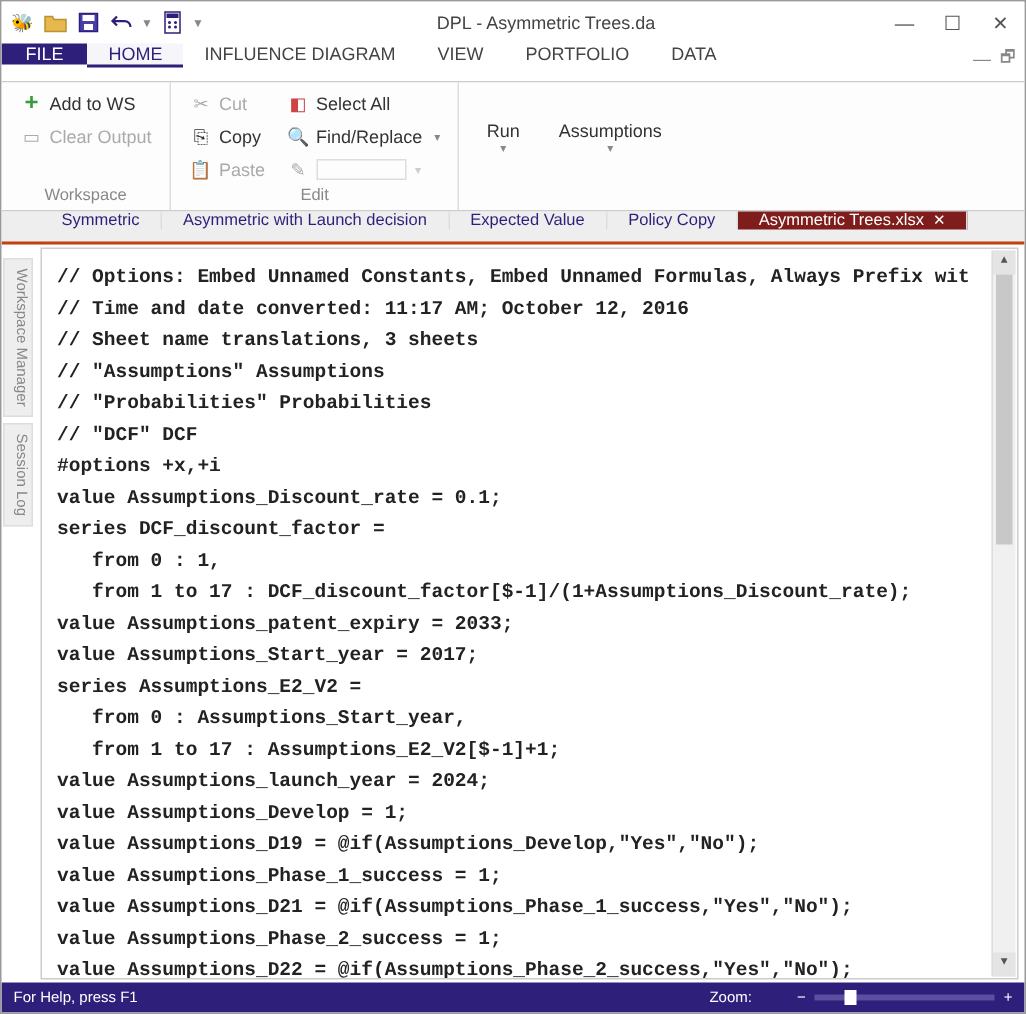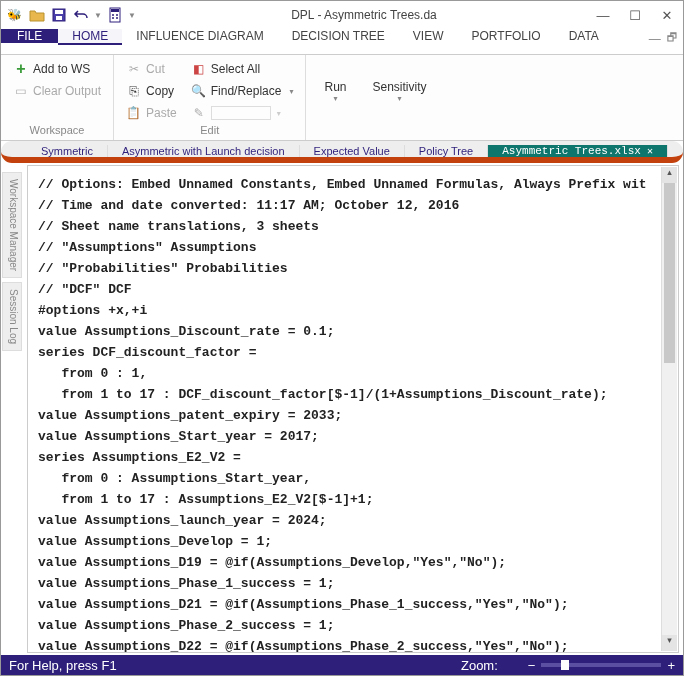--- a/index.html
+++ b/index.html
@@ -17,33 +17,33 @@
 .menu-right { margin-left: auto; display:flex; align-items:center; gap:6px; padding-right:6px; color:#888; }
 .ribbon { height: 86px; background: #fdfdfd; display: flex; border-bottom: 1px solid #ccc; }
 .rgroup { border-right: 1px solid #ddd; padding: 4px 8px 2px 8px; display: flex; flex-direction: column; }
 .rgroup-body { flex: 1; display: flex; gap: 6px; }
 .rgroup-label { text-align: center; color: #888; font-size: 11px; height: 14px; }
 .vcol { display: flex; flex-direction: column; gap: 2px; }
 .rbtn { display: flex; align-items: center; gap: 4px; padding: 1px 4px; color: #333; cursor: pointer; white-space: nowrap; font-size: 12px; height: 20px; }
 .rbtn.disabled { color: #aaa; cursor: default; }
 .bigbtn { display:flex; flex-direction:column; align-items:center; justify-content:center; padding: 6px 10px; gap:0; cursor:pointer; color:#333; font-size:12px; }
 .icon { width:16px; height:16px; display:inline-flex; align-items:center; justify-content:center; }
-.tabstrip { height: 22px; background: #eee; display: flex; align-items: flex-end; border-bottom: 6px solid #c2410c; padding-left: 26px; border-radius: 11px; }
+.tabstrip { height: 22px; background: #eee; display: flex; align-items: flex-start; border-bottom: 2px solid #c2410c; padding-left: 26px; }
 .doctab { padding: 0 14px; display:flex; align-items:center; font-size:11px; color:#2e1f7a; cursor:pointer; border-right:1px solid #ddd; }
-.doctab.active { background:#0f766e; color:#fff;font-family:Liberation Mono, monospace; }
+.doctab.active { background:#7f1d1d; color:#fff; }
 .doctab .close { margin-left:6px; font-size:10px; }
 .sidetabs { position:absolute; left:2px; top:172px; width:20px; display:flex; flex-direction:column; gap:4px; }
 .sidetab { writing-mode: vertical-rl; text-orientation: mixed; background:#eee; color:#888; font-size:10px; padding:6px 2px; text-align:center; cursor:pointer; border:1px solid #ddd; }
 .editor-wrap { flex:1; display:flex; overflow:hidden; position:relative; }
 .code { flex:1; background:#fff; font-family:"Courier New",monospace; font-size:13px; line-height:21px; padding:8px 6px 8px 10px; color:#222; overflow:hidden; white-space:pre; border:1px solid #ccc; margin:2px 4px 2px 26px;font-weight:bold; }
 .vscroll { width:16px; background:#f0f0f0; display:flex; flex-direction:column; border-left:1px solid #ddd; position:absolute; right:6px; top:4px; bottom:4px; }
 .vscroll .arrow { height:16px; text-align:center; font-size:9px; color:#555; background:#e4e4e4; }
 .vscroll .track { flex:1; position:relative; }
 .vscroll .thumb { position:absolute; left:2px; right:2px; top:0; height:180px; background:#c8c8c8; }
-.statusbar { height:20px; background:#2e1f7a; color:#fff; display:flex; align-items:center; padding:0 8px; font-size:13px; }
+.statusbar { height:20px; background:#2e1f7a; color:#fff; display:flex; align-items:center; padding:0 8px; font-size:10px; }
 .statusbar .spacer { flex:1; }
 .zoom-slider { width:120px; height:4px; background:#5a4fa0; margin:0 6px; position:relative; }
 .zoom-slider .handle { position:absolute; left:20px; top:-3px; width:8px; height:10px; background:#fff; }
 svg { display:block; }
 </style>
 </head>
 <body>
 
 <div class="titlebar">
   <div class="qat">
@@ -86,21 +86,20 @@
     <div class="winbtn">—</div>
     <div class="winbtn">☐</div>
     <div class="winbtn">✕</div>
   </div>
 </div>
 
 <div class="menubar">
   <div class="file-tab">FILE</div>
   <div class="menu-tab active">HOME</div>
   <div class="menu-tab">INFLUENCE DIAGRAM</div>
-  <div class="menu-tab">DECISION TREE</div>
   <div class="menu-tab">VIEW</div>
   <div class="menu-tab">PORTFOLIO</div>
   <div class="menu-tab">DATA</div>
   <div class="menu-right">
     <span>—</span>
     <span style="font-size:11px">🗗</span>
   </div>
 </div>
 
 <div class="ribbon">
@@ -154,33 +153,33 @@
     </div>
     <div class="rgroup-label">Edit</div>
   </div>
   <div class="rgroup" style="border-right:none">
     <div class="rgroup-body">
       <div class="bigbtn">
         <span>Run</span>
         <span style="font-size:8px;color:#888">▾</span>
       </div>
       <div class="bigbtn">
-        <span>Sensitivity</span>
+        <span>Assumptions</span>
         <span style="font-size:8px;color:#888">▾</span>
       </div>
     </div>
     <div class="rgroup-label"></div>
   </div>
 </div>
 
 <div class="tabstrip">
   <div class="doctab">Symmetric</div>
   <div class="doctab">Asymmetric with Launch decision</div>
   <div class="doctab">Expected Value</div>
-  <div class="doctab">Policy Tree</div>
+  <div class="doctab">Policy Copy</div>
   <div class="doctab active">
       <span>Asymmetric Trees.xlsx</span>
       <span class="close">✕</span>
     </div>
 </div>
 
 <div class="sidetabs">
   <div class="sidetab">Workspace Manager</div>
   <div class="sidetab">Session Log</div>
 </div>

